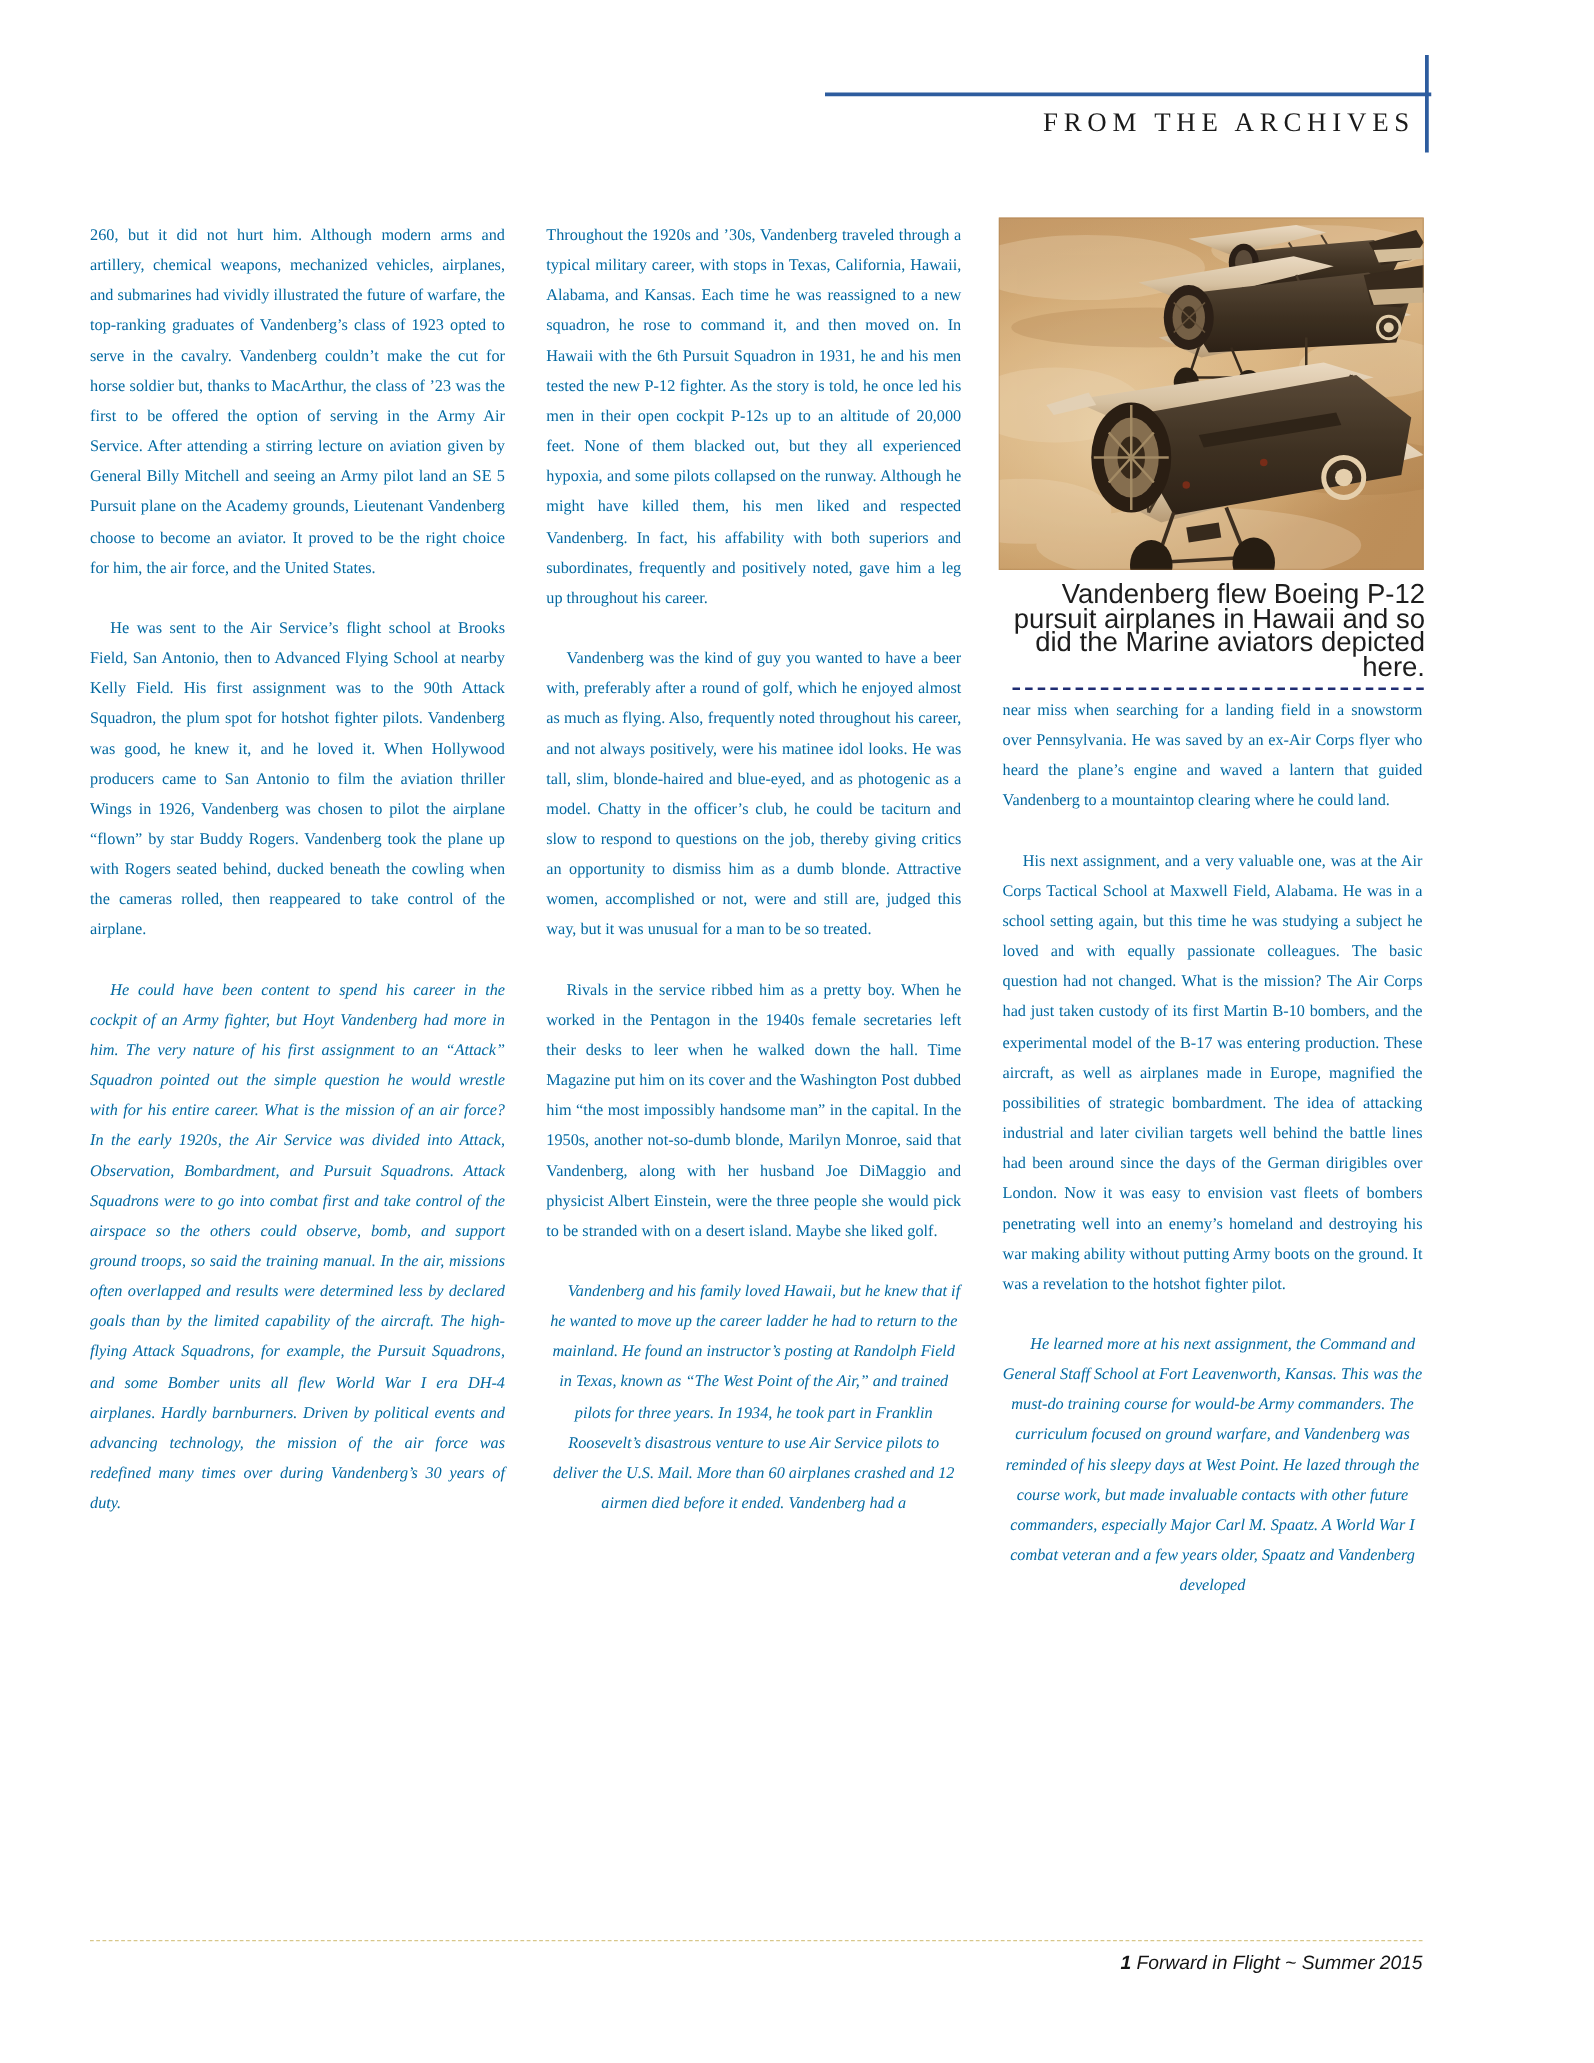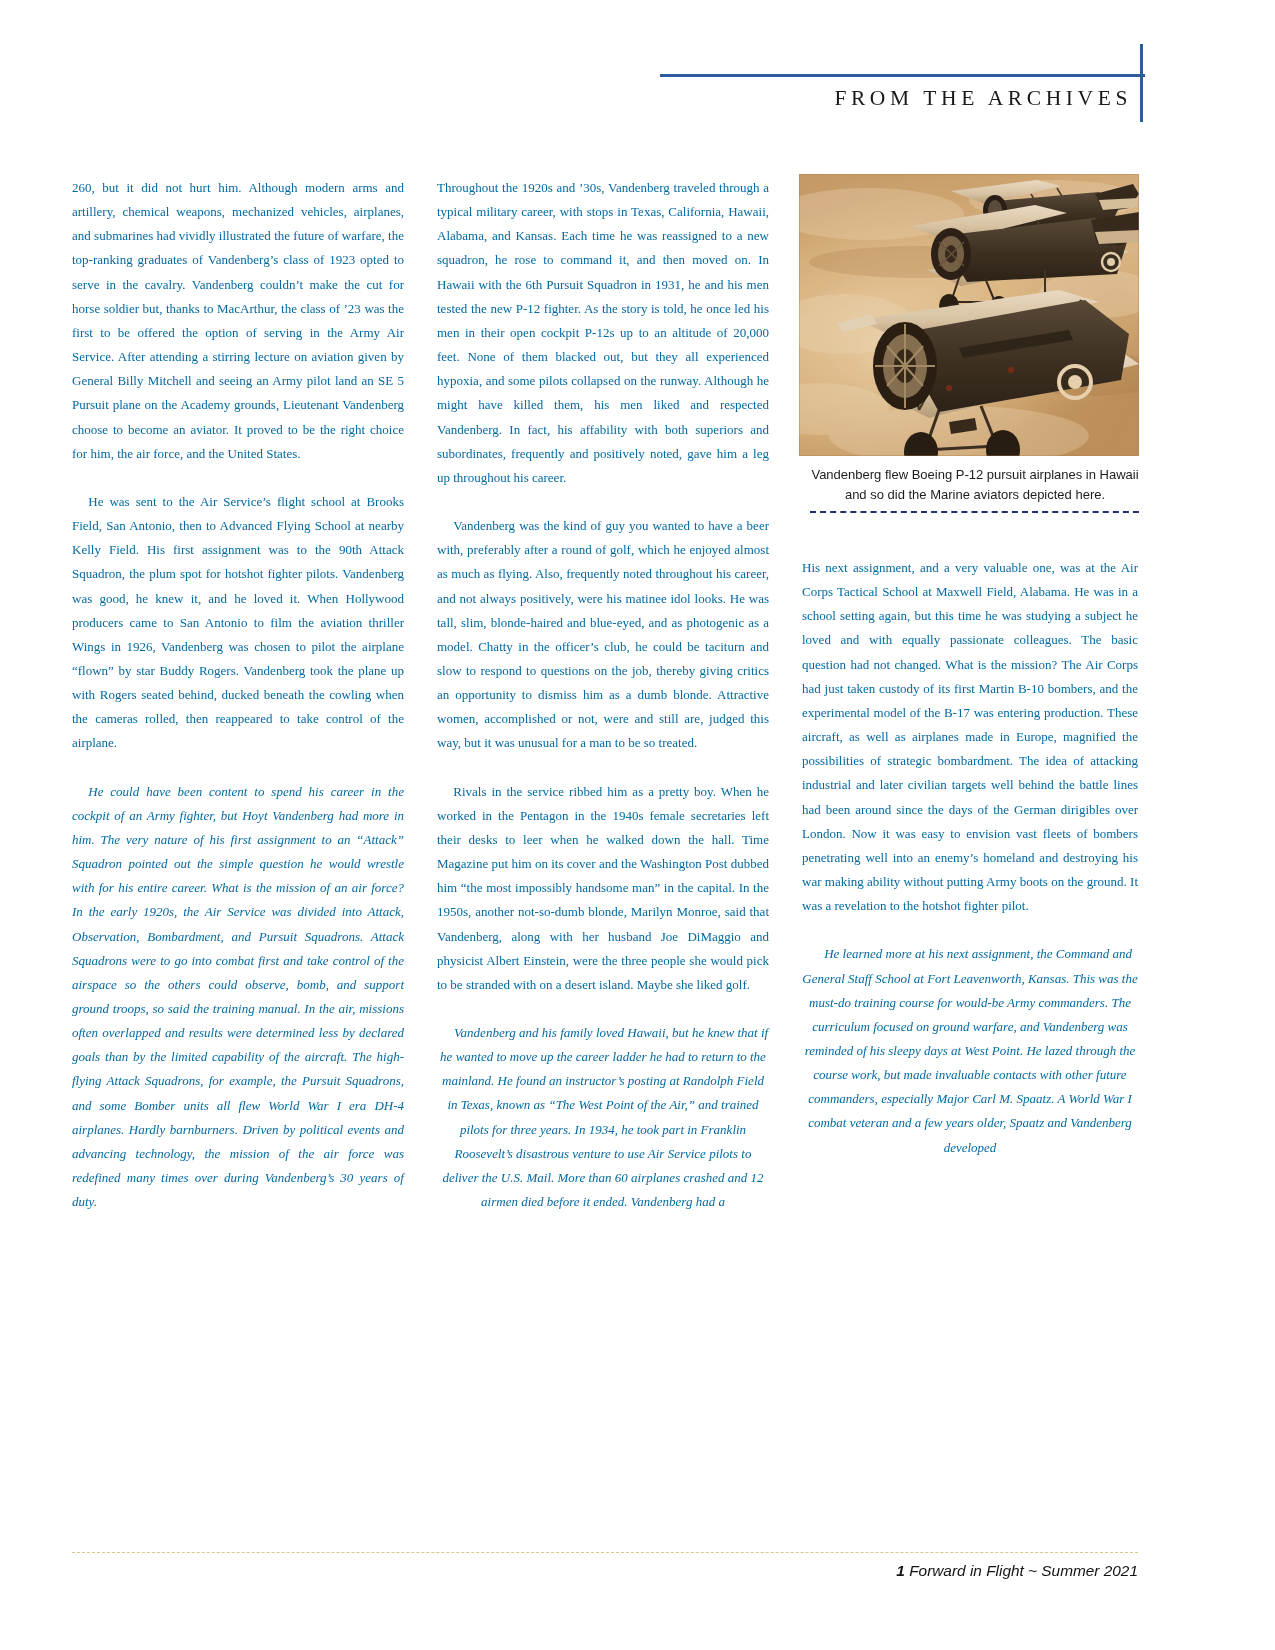--- a/index.html
+++ b/index.html
@@ -110,26 +110,26 @@
     width: 340px;
     height: 282px;
     overflow: hidden;
     background: #b98a52;
   }
   .photo svg { display: block; }
 
   .caption {
     margin-top: 9px;
     font-family: "Liberation Sans", "DejaVu Sans", sans-serif;
-    font-size: 13px;
+    font-size: 22px;
     line-height: 19.6px;
     color: #1d1d1d;
     width: 330px;
     padding-left: 11px;
-    text-align: center;
+    text-align: right;
   }
   .caption-rule {
     margin-top: 7px;
     margin-left: 11px;
     width: 329px;
     height: 0;
     border-top: 2px dashed #1f2d73;
   }
 
   
@@ -324,22 +324,23 @@
   </div>
 
   <div class="col" id="col2">
     <p>Throughout the 1920s and ’30s, Vandenberg traveled through a typical military career, with stops in Texas, California, Hawaii, Alabama, and Kansas. Each time he was reassigned to a new squadron, he rose to command it, and then moved on. In Hawaii with the 6th Pursuit Squadron in 1931, he and his men tested the new P-12 fighter. As the story is told, he once led his men in their open cockpit P-12s up to an altitude of 20,000 feet. None of them blacked out, but they all experienced hypoxia, and some pilots collapsed on the runway. Although he might have killed them, his men liked and respected Vandenberg. In fact, his affability with both superiors and subordinates, frequently and positively noted, gave him a leg up throughout his career.</p>
     <p>Vandenberg was the kind of guy you wanted to have a beer with, preferably after a round of golf, which he enjoyed almost as much as flying. Also, frequently noted throughout his career, and not always positively, were his matinee idol looks. He was tall, slim, blonde-haired and blue-eyed, and as photogenic as a model. Chatty in the officer’s club, he could be taciturn and slow to respond to questions on the job, thereby giving critics an opportunity to dismiss him as a dumb blonde. Attractive women, accomplished or not, were and still are, judged this way, but it was unusual for a man to be so treated.</p>
     <p>Rivals in the service ribbed him as a pretty boy. When he worked in the Pentagon in the 1940s female secretaries left their desks to leer when he walked down the hall. Time Magazine put him on its cover and the Washington Post dubbed him “the most impossibly handsome man” in the capital. In the 1950s, another not-so-dumb blonde, Marilyn Monroe, said that Vandenberg, along with her husband Joe DiMaggio and physicist Albert Einstein, were the three people she would pick to be stranded with on a desert island. Maybe she liked golf.</p>
     <p class="lastpara">Vandenberg and his family loved Hawaii, but he knew that if he wanted to move up the career ladder he had to return to the mainland. He found an instructor’s posting at Randolph Field in Texas, known as “The West Point of the Air,” and trained pilots for three years. In 1934, he took part in Franklin Roosevelt’s disastrous venture to use Air Service pilots to deliver the U.S. Mail. More than 60 airplanes crashed and 12 airmen died before it ended. Vandenberg had a</p>
   </div>
 
   <div class="col" id="col3">
+    <p>near miss when searching for a landing field in a snowstorm over Pennsylvania. He was saved by an ex-Air Corps flyer who heard the plane’s engine and waved a lantern that guided Vandenberg to a mountaintop clearing where he could land.</p>
     <p>His next assignment, and a very valuable one, was at the Air Corps Tactical School at Maxwell Field, Alabama. He was in a school setting again, but this time he was studying a subject he loved and with equally passionate colleagues. The basic question had not changed. What is the mission? The Air Corps had just taken custody of its first Martin B-10 bombers, and the experimental model of the B-17 was entering production. These aircraft, as well as airplanes made in Europe, magnified the possibilities of strategic bombardment. The idea of attacking industrial and later civilian targets well behind the battle lines had been around since the days of the German dirigibles over London. Now it was easy to envision vast fleets of bombers penetrating well into an enemy’s homeland and destroying his war making ability without putting Army boots on the ground. It was a revelation to the hotshot fighter pilot.</p>
     <p class="lastpara">He learned more at his next assignment, the Command and General Staff School at Fort Leavenworth, Kansas. This was the must-do training course for would-be Army commanders. The curriculum focused on ground warfare, and Vandenberg was reminded of his sleepy days at West Point. He lazed through the course work, but made invaluable contacts with other future commanders, especially Major Carl M. Spaatz. A World War I combat veteran and a few years older, Spaatz and Vandenberg developed</p>
   </div>
 
   <div class="footer-rule"></div>
   <div class="footer-text">
-    <span class="pg">1</span><span>&nbsp;</span><span>Forward in Flight ~ Summer 2021</span>
+    <span class="pg">1</span><span>&nbsp;</span><span>Forward in Flight ~ Summer 2015</span>
   </div>
 
 </div>
 
 </body></html>

